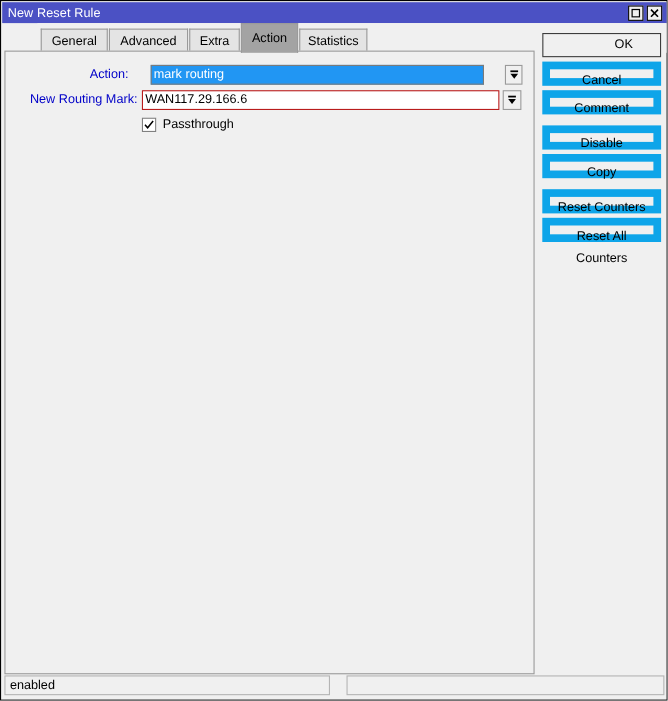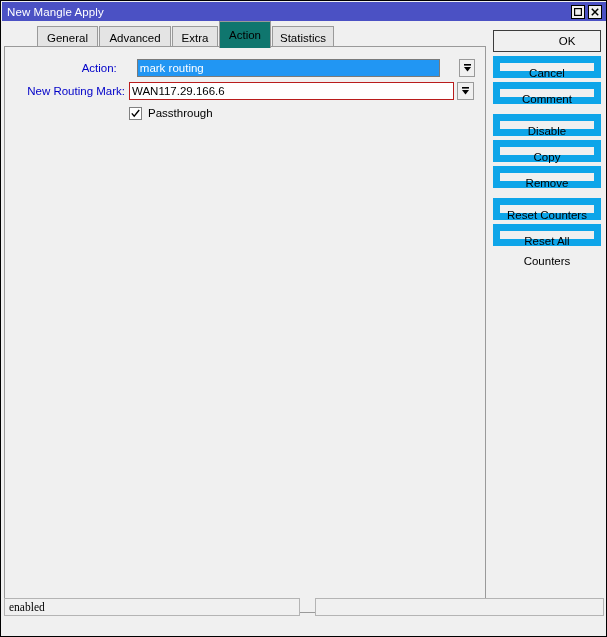--- a/index.html
+++ b/index.html
@@ -75,21 +75,21 @@
     border-bottom: none;
     color: #000000;
     font-size: 11.5px;
     display: flex;
     align-items: center;
     justify-content: center;
     cursor: pointer;
     white-space: nowrap;
   }
   .tab.active {
-    background: #0f766e;
+    background: #a3a3a3;
     border-color: #9a9a9a;
     z-index: 5;
   }
 
   
   #content {
     position: absolute;
     left: 3px;
     top: 45px;
     width: 482px;
@@ -191,26 +191,25 @@
   .btn.default {
     border: 1px solid #3c3c3c;
     padding-left: 40px;
   }
   .btn.gap-before { margin-top: 10px; }
 
   
   #statusbar {
     position: absolute;
     left: 3px;
-    bottom: 20px;
+    bottom: 4px;
     width: 600px;
     height: 18px;
     display: flex;
     gap: 15px;
-    font-family: Liberation Serif, serif;
   }
   .status-cell {
     box-sizing: border-box;
     height: 18px;
     background: #f0f0f0;
     border: 1px solid #b4b4b4;
     font-size: 11.5px;
     color: #000000;
     display: flex;
     align-items: center;
@@ -219,21 +218,21 @@
   }
   #status-left  { width: 303px; }
   #status-right { width: 295px; }
 </style>
 </head>
 <body>
 
 <div id="window">
 
   <div id="titlebar">
-    <span id="titlebar-text">New Mangle Apply</span>
+    <span id="titlebar-text">New Reset Rule</span>
     <span class="title-buttons">
       <span class="title-btn">
         <svg width="8" height="8" viewBox="0 0 8 8">
           <rect x="0.5" y="0.5" width="7" height="7" fill="none" stroke="#000" stroke-width="1.4"></rect>
         </svg>
       </span>
       <span class="title-btn">
         <svg width="8" height="8" viewBox="0 0 8 8">
           <path d="M0.8,0.8 L7.2,7.2 M7.2,0.8 L0.8,7.2" stroke="#000" stroke-width="1.5" fill="none"></path>
         </svg>
@@ -283,21 +282,20 @@
     </div>
 
   </div>
 
   <div id="buttons">
     <button class="btn default">OK</button>
     <button class="btn">Cancel</button>
     <button class="btn">Comment</button>
     <button class="btn gap-before">Disable</button>
     <button class="btn">Copy</button>
-    <button class="btn">Remove</button>
     <button class="btn gap-before">Reset Counters</button>
     <button class="btn">Reset All Counters</button>
   </div>
 
   <div id="statusbar">
     <div class="status-cell" id="status-left">enabled</div>
     <div class="status-cell" id="status-right"></div>
   </div>
 
 </div>

